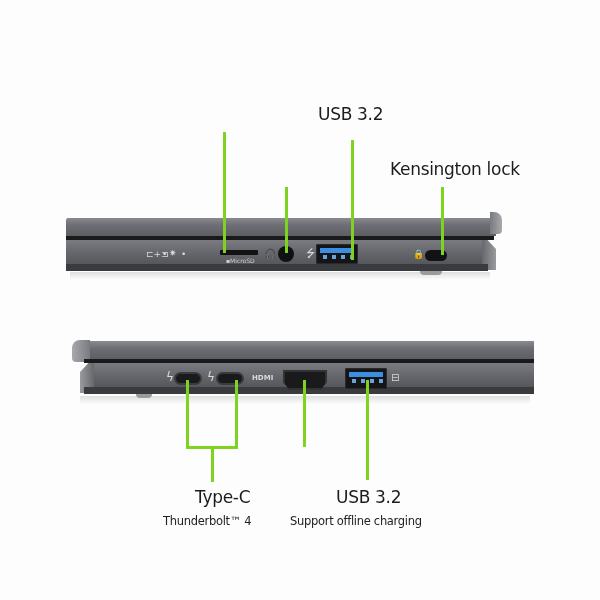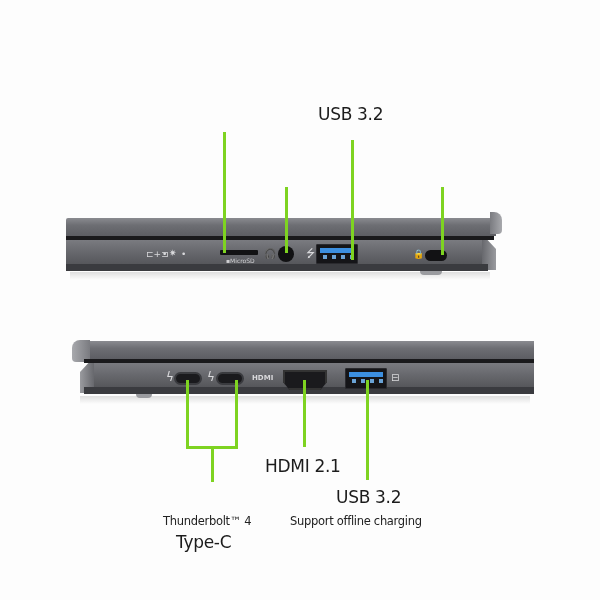--- a/index.html
+++ b/index.html
@@ -72,20 +72,21 @@
     <span class="glyph" style="left:413px; top:250px;">🔒</span>
     <div class="port-kensington" style="left:425px; top:250px; width:22px; height:11px;"></div>
   </div>
 
   <div class="gline" style="left:223px; top:132px; width:3px; height:121px;"></div>
   <div class="gline" style="left:351px; top:140px; width:3px; height:120px;"></div>
   <div class="gline" style="left:285px; top:187px; width:3px; height:66px;"></div>
   <div class="gline" style="left:441px; top:187px; width:3px; height:68px;"></div>
 
   <div class="label big" style="left:318px; top:104px;">USB 3.2</div>
+  <div class="label big" style="left:390px; top:159px;">Kensington lock</div>
 
   <div class="laptop">
     <div class="shadow" style="left:80px; top:396px; width:450px; height:8px;"></div>
     <div class="lid" style="left:82px; top:341px; width:452px; height:18px;"></div>
     <div class="lid" style="left:72px; top:340px; width:18px; height:22px; border-radius:8px 0 0 4px; background:linear-gradient(90deg,#a8a9ad,#7a7b80);"></div>
     <div class="seam" style="left:84px; top:359px; width:450px; height:4px;"></div>
     <div class="base" style="left:90px; top:363px; width:444px; height:24px;"></div>
     <div class="base" style="left:80px; top:363px; width:14px; height:30px; clip-path:polygon(60% 0,100% 0,100% 100%,0 100%,0 30%); background:linear-gradient(90deg,#9a9b9f,#67686d);"></div>
     <div class="bottom-edge" style="left:84px; top:387px; width:450px; height:7px;"></div>
     <div class="foot" style="left:136px; top:394px; width:16px; height:4px;"></div>
@@ -108,18 +109,17 @@
     <span class="glyph" style="left:391px; top:373px; font-size:10px;">⊟</span>
   </div>
 
   <div class="gline" style="left:186px; top:380px; width:3px; height:69px;"></div>
   <div class="gline" style="left:235px; top:380px; width:3px; height:69px;"></div>
   <div class="gline" style="left:186px; top:446px; width:52px; height:3px;"></div>
   <div class="gline" style="left:211px; top:446px; width:3px; height:36px;"></div>
   <div class="gline" style="left:303px; top:380px; width:3px; height:67px;"></div>
   <div class="gline" style="left:366px; top:380px; width:3px; height:100px;"></div>
 
-  <div class="label big" style="left:265px; top:456px;">HDMI 2.1</div>
-  <div class="label big" style="left:176px; top:487px;margin-top:45px;">Type-C</div>
+  <div class="label big" style="left:195px; top:487px;">Type-C</div>
   <div class="label small" style="left:163px; top:514px;">Thunderbolt™ 4</div>
   <div class="label big" style="left:336px; top:487px;">USB 3.2</div>
   <div class="label small" style="left:290px; top:514px;">Support offline charging</div>
 </div>
 
 </body></html>

